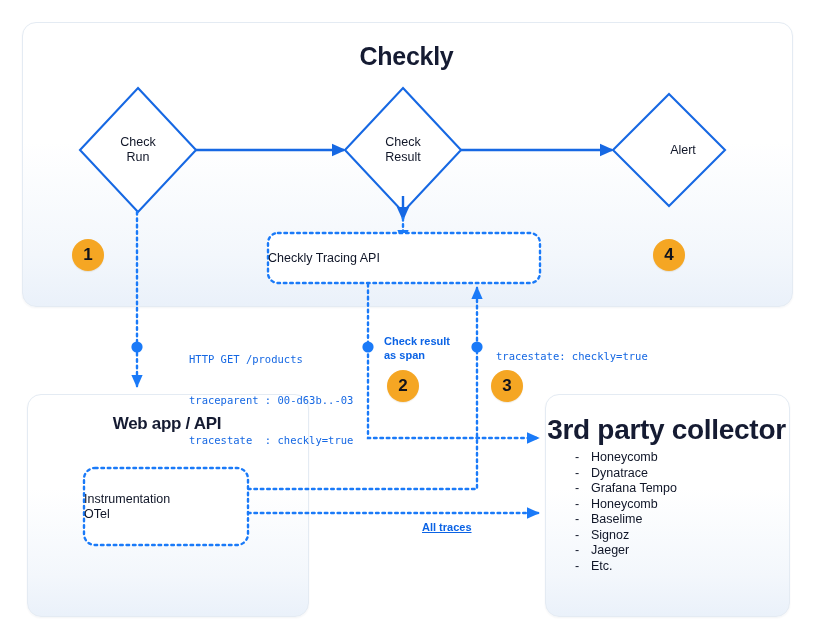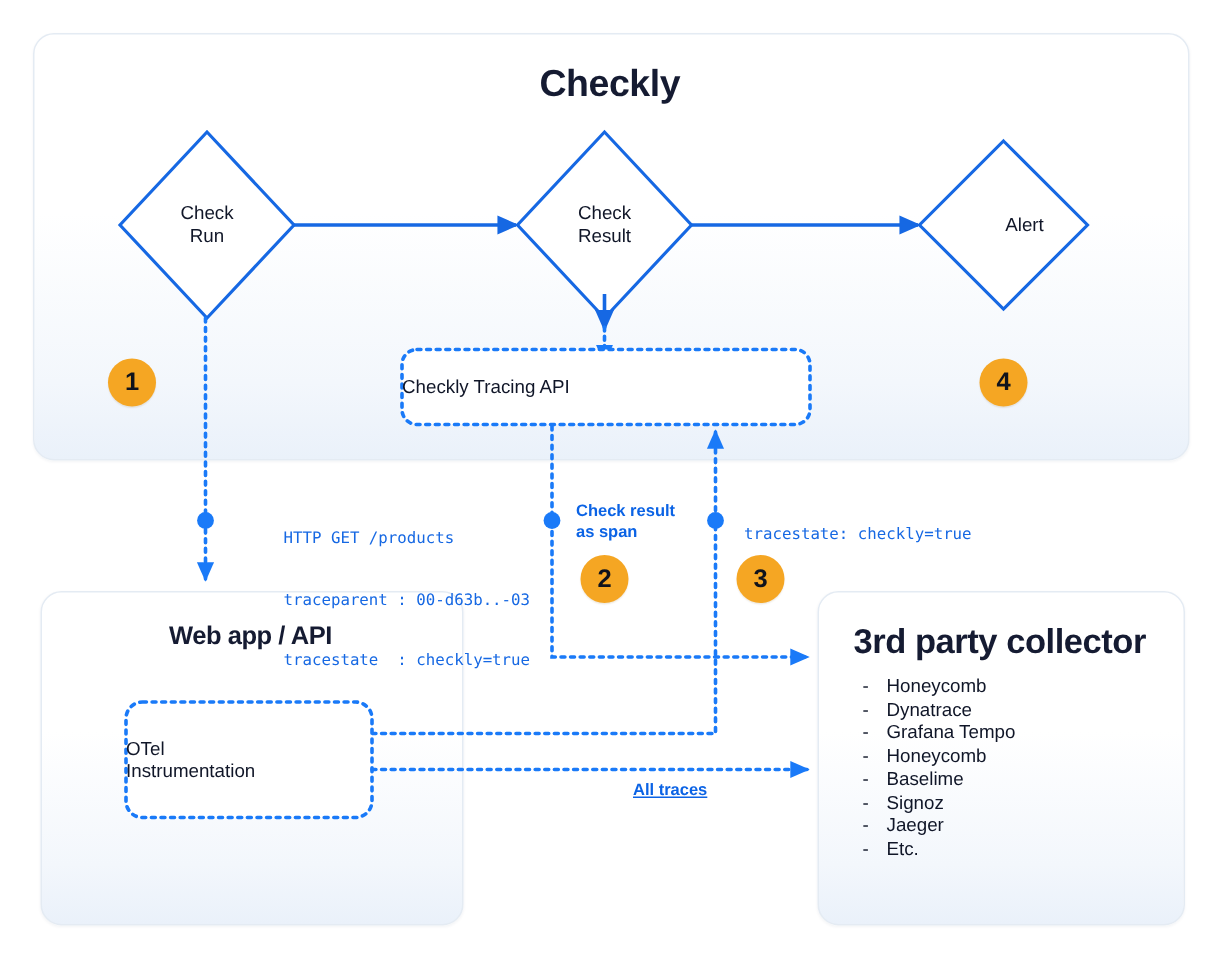--- a/index.html
+++ b/index.html
@@ -32,21 +32,21 @@
   .panel-title{
     position:absolute;
     left:0;right:0;
     text-align:center;
     color:#151b32;
     font-weight:700;
     letter-spacing:-.3px;
   }
   #title-checkly{top:42px;font-size:25px;}
   #title-webapp{top:414px;font-size:17px;left:27px;width:280px;}
-  #title-collector{top:414px;font-size:23px;left:545px;width:243px;}
+  #title-collector{top:414px;font-size:28px;left:545px;width:243px;}
 
   
   .diamond-label{
     position:absolute;
     text-align:center;
     color:#101628;
     font-size:12.5px;
     line-height:14.5px;
     font-weight:400;
     pointer-events:none;
@@ -165,22 +165,22 @@
     <div>Result</div>
   </div>
 
   <div class="diamond-label" style="left:633px;top:143px;width:100px;">
     <div>Alert</div>
   </div>
 
   <div class="dbox-label" style="left:268px;top:251px;width:272px;">Checkly Tracing API</div>
 
   <div class="dbox-label" style="left:84px;top:492px;width:164px;">
+    <div>Instrumentation</div>
     <div>OTel</div>
-    <div>Instrumentation</div>
   </div>
 
   <div class="badge" style="left:72px;top:239px;">1</div>
   <div class="badge" style="left:653px;top:239px;">4</div>
   <div class="badge" style="left:387px;top:370px;">2</div>
   <div class="badge" style="left:491px;top:370px;">3</div>
 
   <div class="mono-ann" style="left:157px;top:326px;margin-left:32px;">
     <div>HTTP GET /products</div>
     <div>traceparent : 00-d63b..-03</div>

